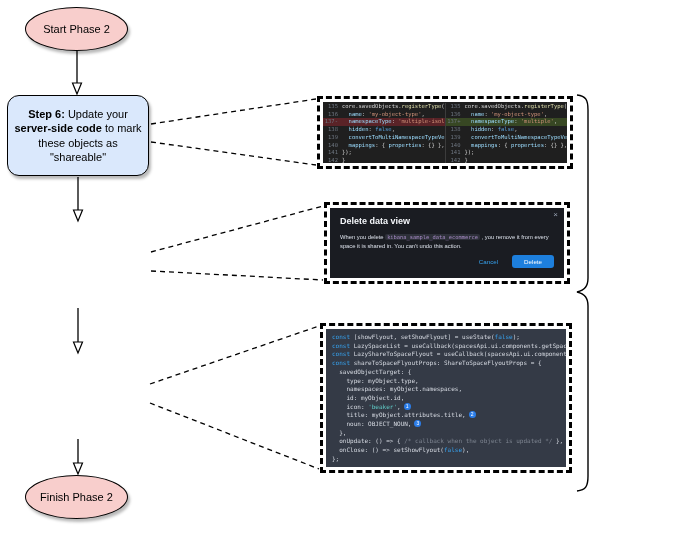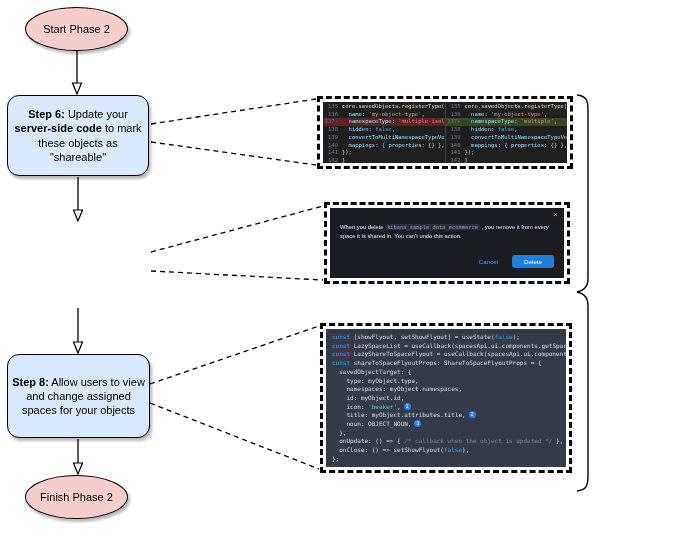--- a/index.html
+++ b/index.html
@@ -103,23 +103,20 @@
 
   <div class="ellipse" style="left:25px;top:7px;width:103px;height:44px;">
     <span>Start Phase 2</span>
   </div>
 
   <div class="stepbox" style="left:7px;top:95px;width:142px;height:81px;">
     <span><span class="tk-b">Step 6:</span><span> Update your </span><span class="tk-b">server-side code</span><span> to mark these objects as "shareable"</span></span>
   </div>
 
 
-  <div class="stepbox" style="left:7px;top:354px;width:143px;height:84px;">
-    <span><span class="tk-b">Step 8:</span><span> Allow users to view and change assigned spaces for your objects</span></span>
-  </div>
 
   <div class="ellipse" style="left:25px;top:475px;width:103px;height:44px;">
     <span>Finish Phase 2</span>
   </div>
 
   <div class="frame" style="left:317px;top:96px;width:256px;height:73px;">
     <div class="diffshot">
       <div class="pane left">
           <div class="cl"><span class="gut">135</span><span class="codeln"><span>core.savedObjects.</span><span class="tk-fn">registerType</span><span>({</span></span></div>
           <div class="cl"><span class="gut">136</span><span class="codeln"><span class="tk-key">  name</span><span>: </span><span class="tk-str">'my-object-type'</span><span>,</span></span></div>
@@ -139,20 +136,21 @@
           <div class="cl"><span class="gut">140</span><span class="codeln"><span class="tk-key">  mappings</span><span>: { </span><span class="tk-key">properties</span><span>: {} },</span></span></div>
           <div class="cl"><span class="gut">141</span><span class="codeln"><span>});</span></span></div>
           <div class="cl"><span class="gut">142</span><span class="codeln"><span>}</span></span></div>
         </div>
     </div>
   </div>
 
   <div class="frame" style="left:324px;top:202px;width:246px;height:82px;">
     <div class="modalshot">
       <span class="modal-close">×</span>
+      <div class="modal-title">Delete data view</div>
       <div class="modal-body">
         <span>When you delete </span><span class="chip">kibana_sample_data_ecommerce</span><span> , you remove it from every space it is shared in. You can't undo this action.</span>
       </div>
       <div class="modal-footer">
         <span class="cancel">Cancel</span>
         <span class="delete-btn">Delete</span>
       </div>
     </div>
   </div>
 

